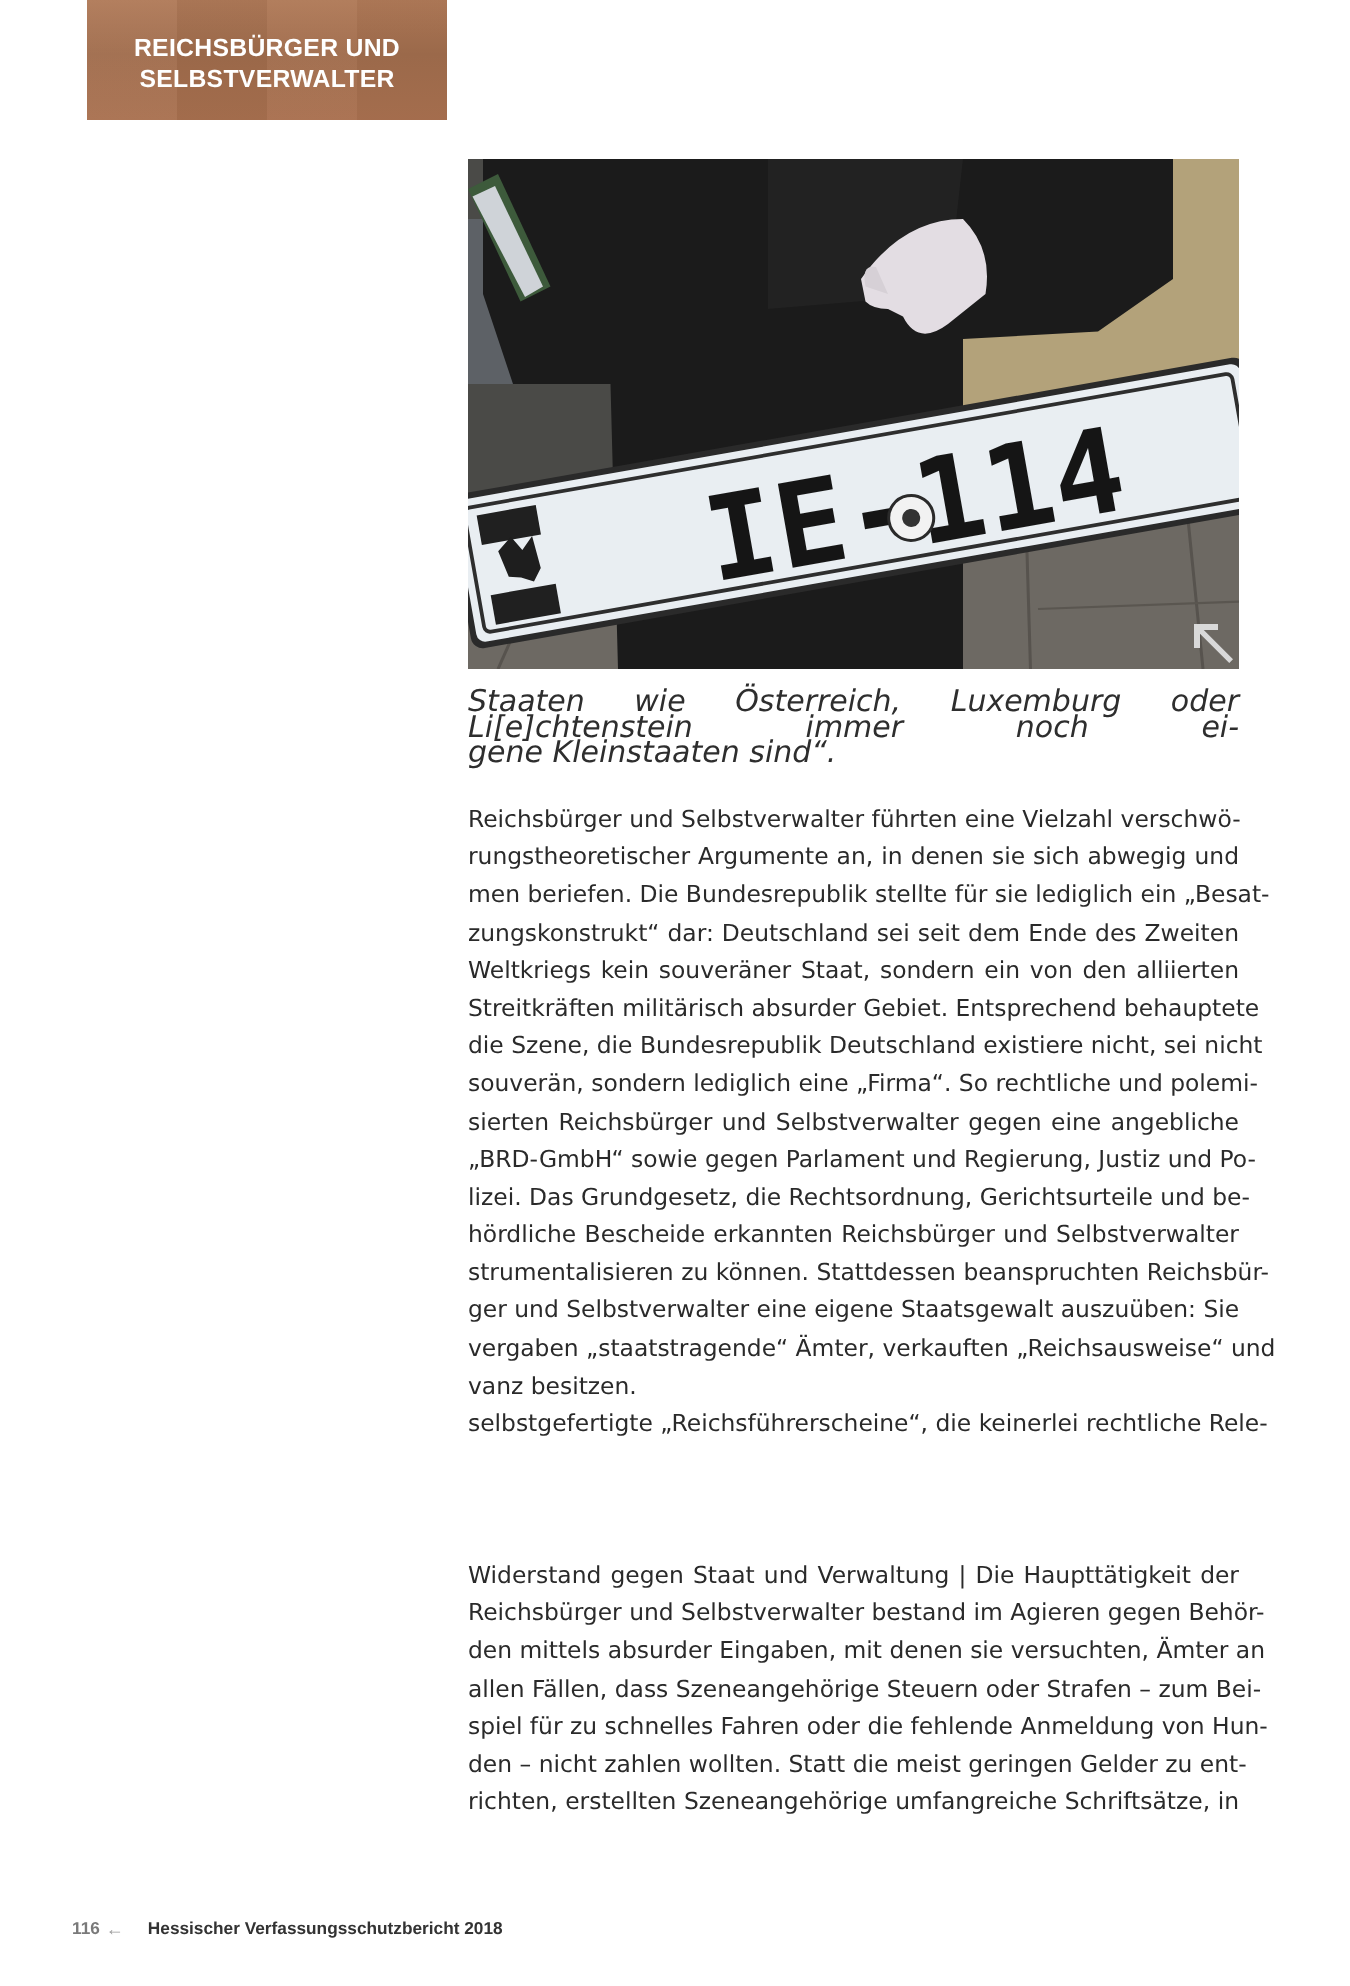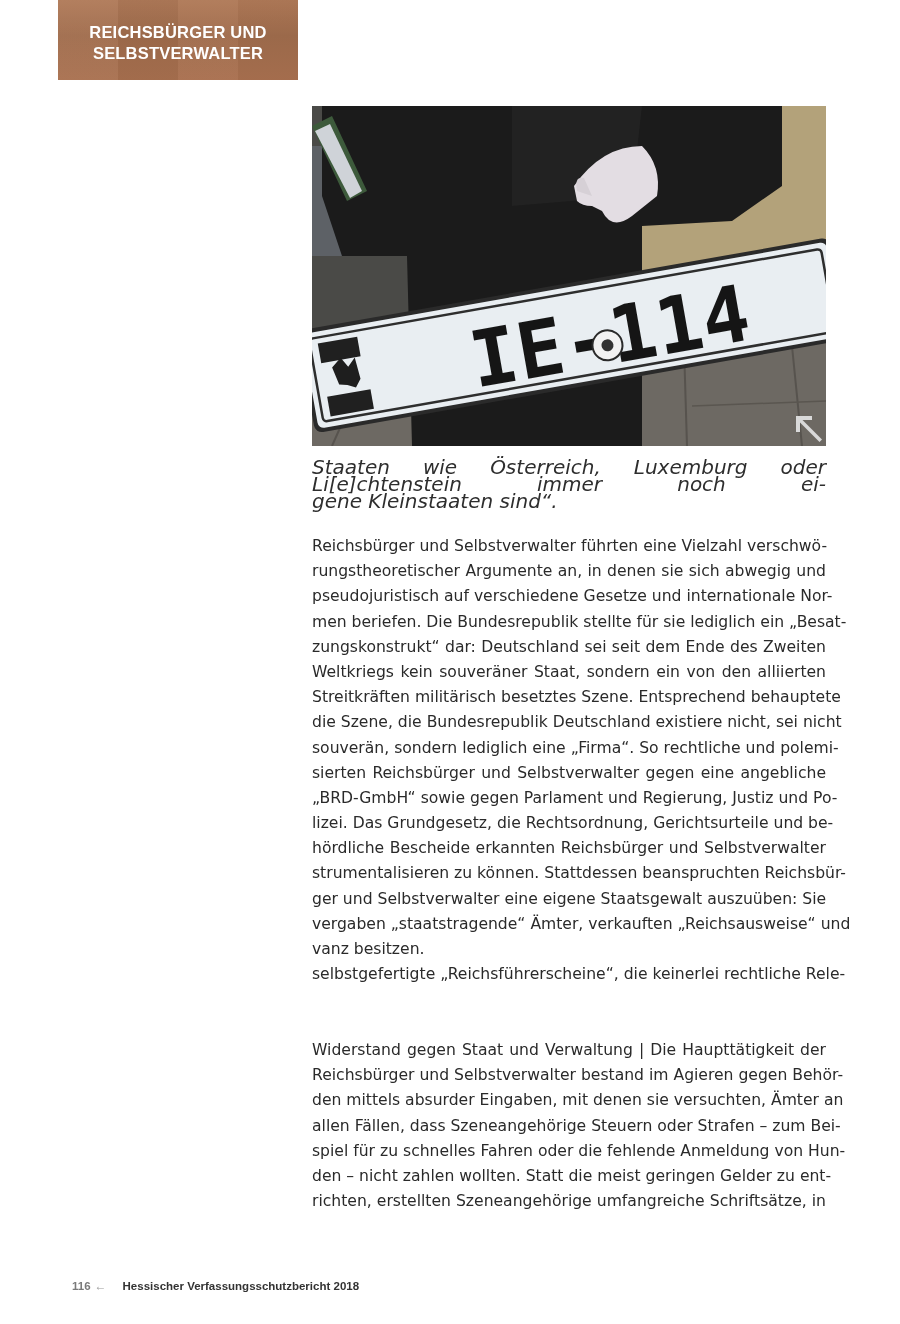--- a/index.html
+++ b/index.html
@@ -98,21 +98,20 @@
       top: 1279px;
       font-size: 11.5px;
       font-family: "Liberation Sans", sans-serif;
       display: flex;
       align-items: center;
       gap: 0;
     }
     .footer .page-num {
       color: #7a7a7a;
       font-weight: bold;
-      margin-left: 24px;
     }
     .footer .back-arrow {
       color: #9a9a9a;
       margin-left: 4px;
       margin-right: 16px;
       font-size: 12px;
     }
     .footer .doc-title {
       color: #333333;
       font-weight: bold;
@@ -172,25 +171,24 @@
 </div>
 
 <div class="caption">
   <span style="text-align-last: justify;">Staaten wie Österreich, Luxemburg oder Li[e]chtenstein immer noch ei-</span>
   <span>gene Kleinstaaten sind“.</span>
 </div>
 
 <div class="body-text para1">
   <span class="line">Reichsbürger und Selbstverwalter führten eine Vielzahl verschwö-</span>
   <span class="line">rungstheoretischer Argumente an, in denen sie sich abwegig und</span>
-  <span class="line">pseudojuristisch auf verschiedene Gesetze und internationale Nor-</span>
   <span class="line">men beriefen. Die Bundesrepublik stellte für sie lediglich ein „Besat-</span>
   <span class="line">zungskonstrukt“ dar: Deutschland sei seit dem Ende des Zweiten</span>
   <span class="line">Weltkriegs kein souveräner Staat, sondern ein von den alliierten</span>
-  <span class="line">Streitkräften militärisch besetztes Szene. Entsprechend behauptete</span>
+  <span class="line">Streitkräften militärisch absurder Gebiet. Entsprechend behauptete</span>
   <span class="line">die Szene, die Bundesrepublik Deutschland existiere nicht, sei nicht</span>
   <span class="line">souverän, sondern lediglich eine „Firma“. So rechtliche und polemi-</span>
   <span class="line">sierten Reichsbürger und Selbstverwalter gegen eine angebliche</span>
   <span class="line">„BRD-GmbH“ sowie gegen Parlament und Regierung, Justiz und Po-</span>
   <span class="line">lizei. Das Grundgesetz, die Rechtsordnung, Gerichtsurteile und be-</span>
   <span class="line">hördliche Bescheide erkannten Reichsbürger und Selbstverwalter</span>
   <span class="line">strumentalisieren zu können. Stattdessen beanspruchten Reichsbür-</span>
   <span class="line">ger und Selbstverwalter eine eigene Staatsgewalt auszuüben: Sie</span>
   <span class="line">vergaben „staatstragende“ Ämter, verkauften „Reichsausweise“ und</span>
   <span class="line last">vanz besitzen.</span>

